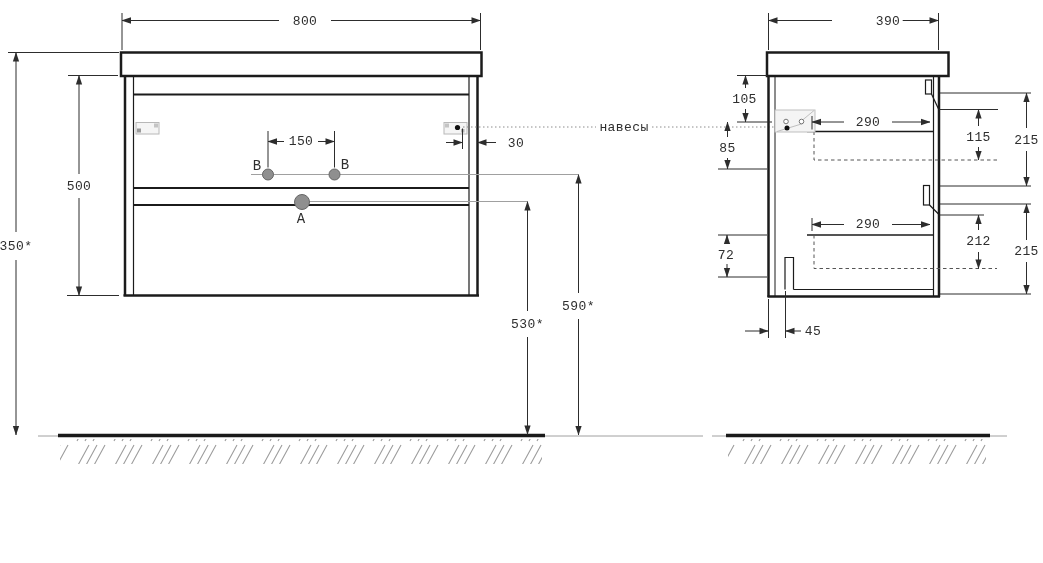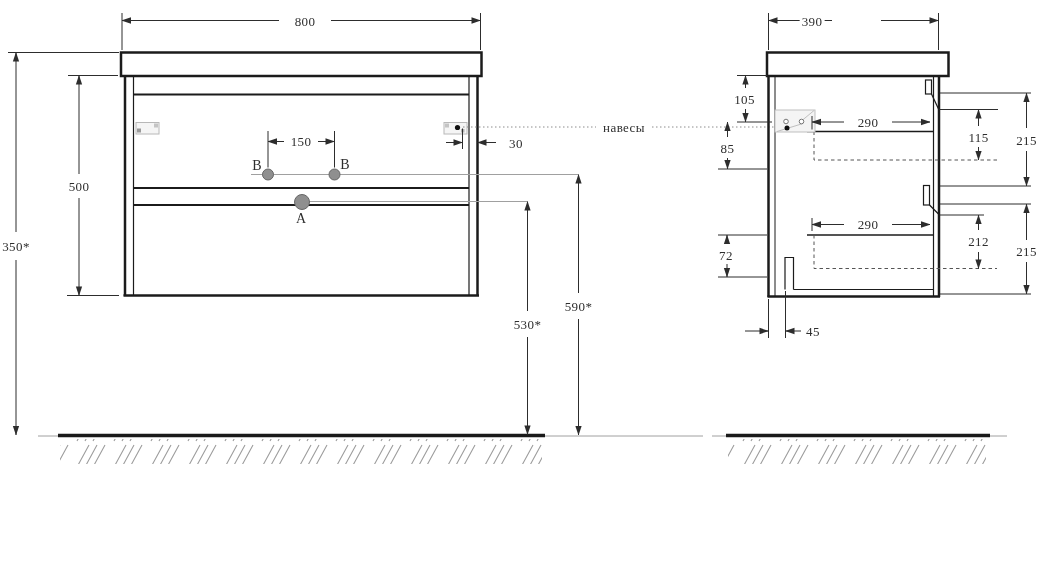--- a/index.html
+++ b/index.html
@@ -1,18 +1,18 @@
 <!DOCTYPE html>
 <html><head>
 <meta charset="utf-8">
 <style>
   html,body{margin:0;padding:0;background:#fff;}
   .stage{
     position:relative;width:1043px;height:563px;background:#fff;overflow:hidden;
-    font-family:Liberation Serif, serif;
+    font-family:Liberation Mono, monospace;
   }
   svg{position:absolute;left:0;top:0;}
   .dim{
     position:absolute;transform:translate(-50%,-50%);
     font-size:13px;color:#2e2e2e;letter-spacing:.4px;white-space:nowrap;
     background:#fff;padding:0 2px;line-height:1;
   }
   .ptlabel{
     position:absolute;transform:translate(-50%,-50%);
     font-size:14px;color:#2e2e2e;white-space:nowrap;line-height:1;background:transparent;
@@ -202,21 +202,21 @@
 <div class="dim" style="left:79px;top:186px">500</div>
 <div class="dim" style="left:16px;top:246px">350*</div>
 <div class="dim" style="left:301px;top:141px">150</div>
 <div class="dim" style="left:516px;top:142.5px">30</div>
 <div class="dim" style="left:527.5px;top:324px">530*</div>
 <div class="dim" style="left:578.5px;top:306px">590*</div>
 <div class="ptlabel" style="left:257px;top:166px">В</div>
 <div class="ptlabel" style="left:345px;top:165px">В</div>
 <div class="ptlabel" style="left:301px;top:219px">А</div>
 
-<div class="dim" style="left:812px;top:20.5px">390</div>
+<div class="dim" style="left:888px;top:20.5px">390</div>
 <div class="dim" style="left:744.5px;top:98.5px">105</div>
 <div class="dim" style="left:727.5px;top:147.5px">85</div>
 <div class="dim" style="left:868px;top:121.5px">290</div>
 <div class="dim" style="left:978.5px;top:136.5px">115</div>
 <div class="dim" style="left:1026.5px;top:139.5px">215</div>
 <div class="dim" style="left:868px;top:224px">290</div>
 <div class="dim" style="left:978.5px;top:241px">212</div>
 <div class="dim" style="left:1026.5px;top:251px">215</div>
 <div class="dim" style="left:726px;top:255px">72</div>
 <div class="dim" style="left:813px;top:330.5px">45</div>

